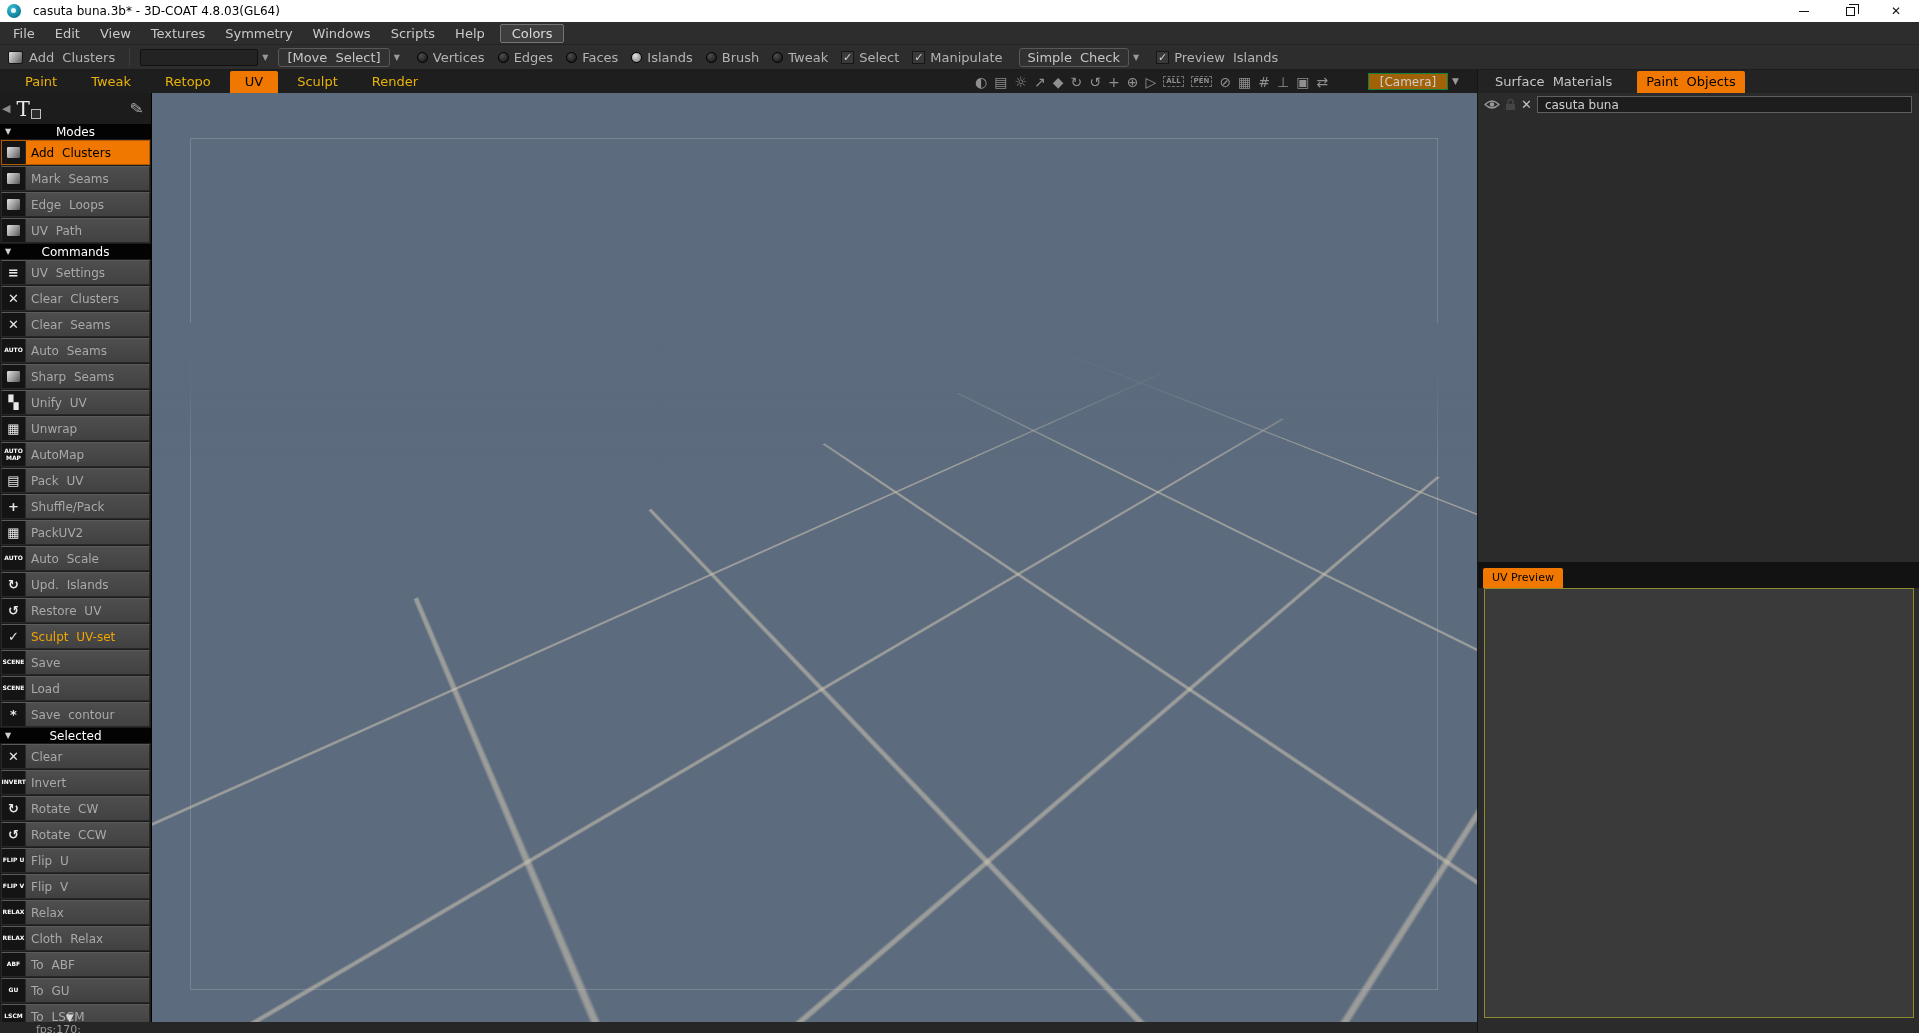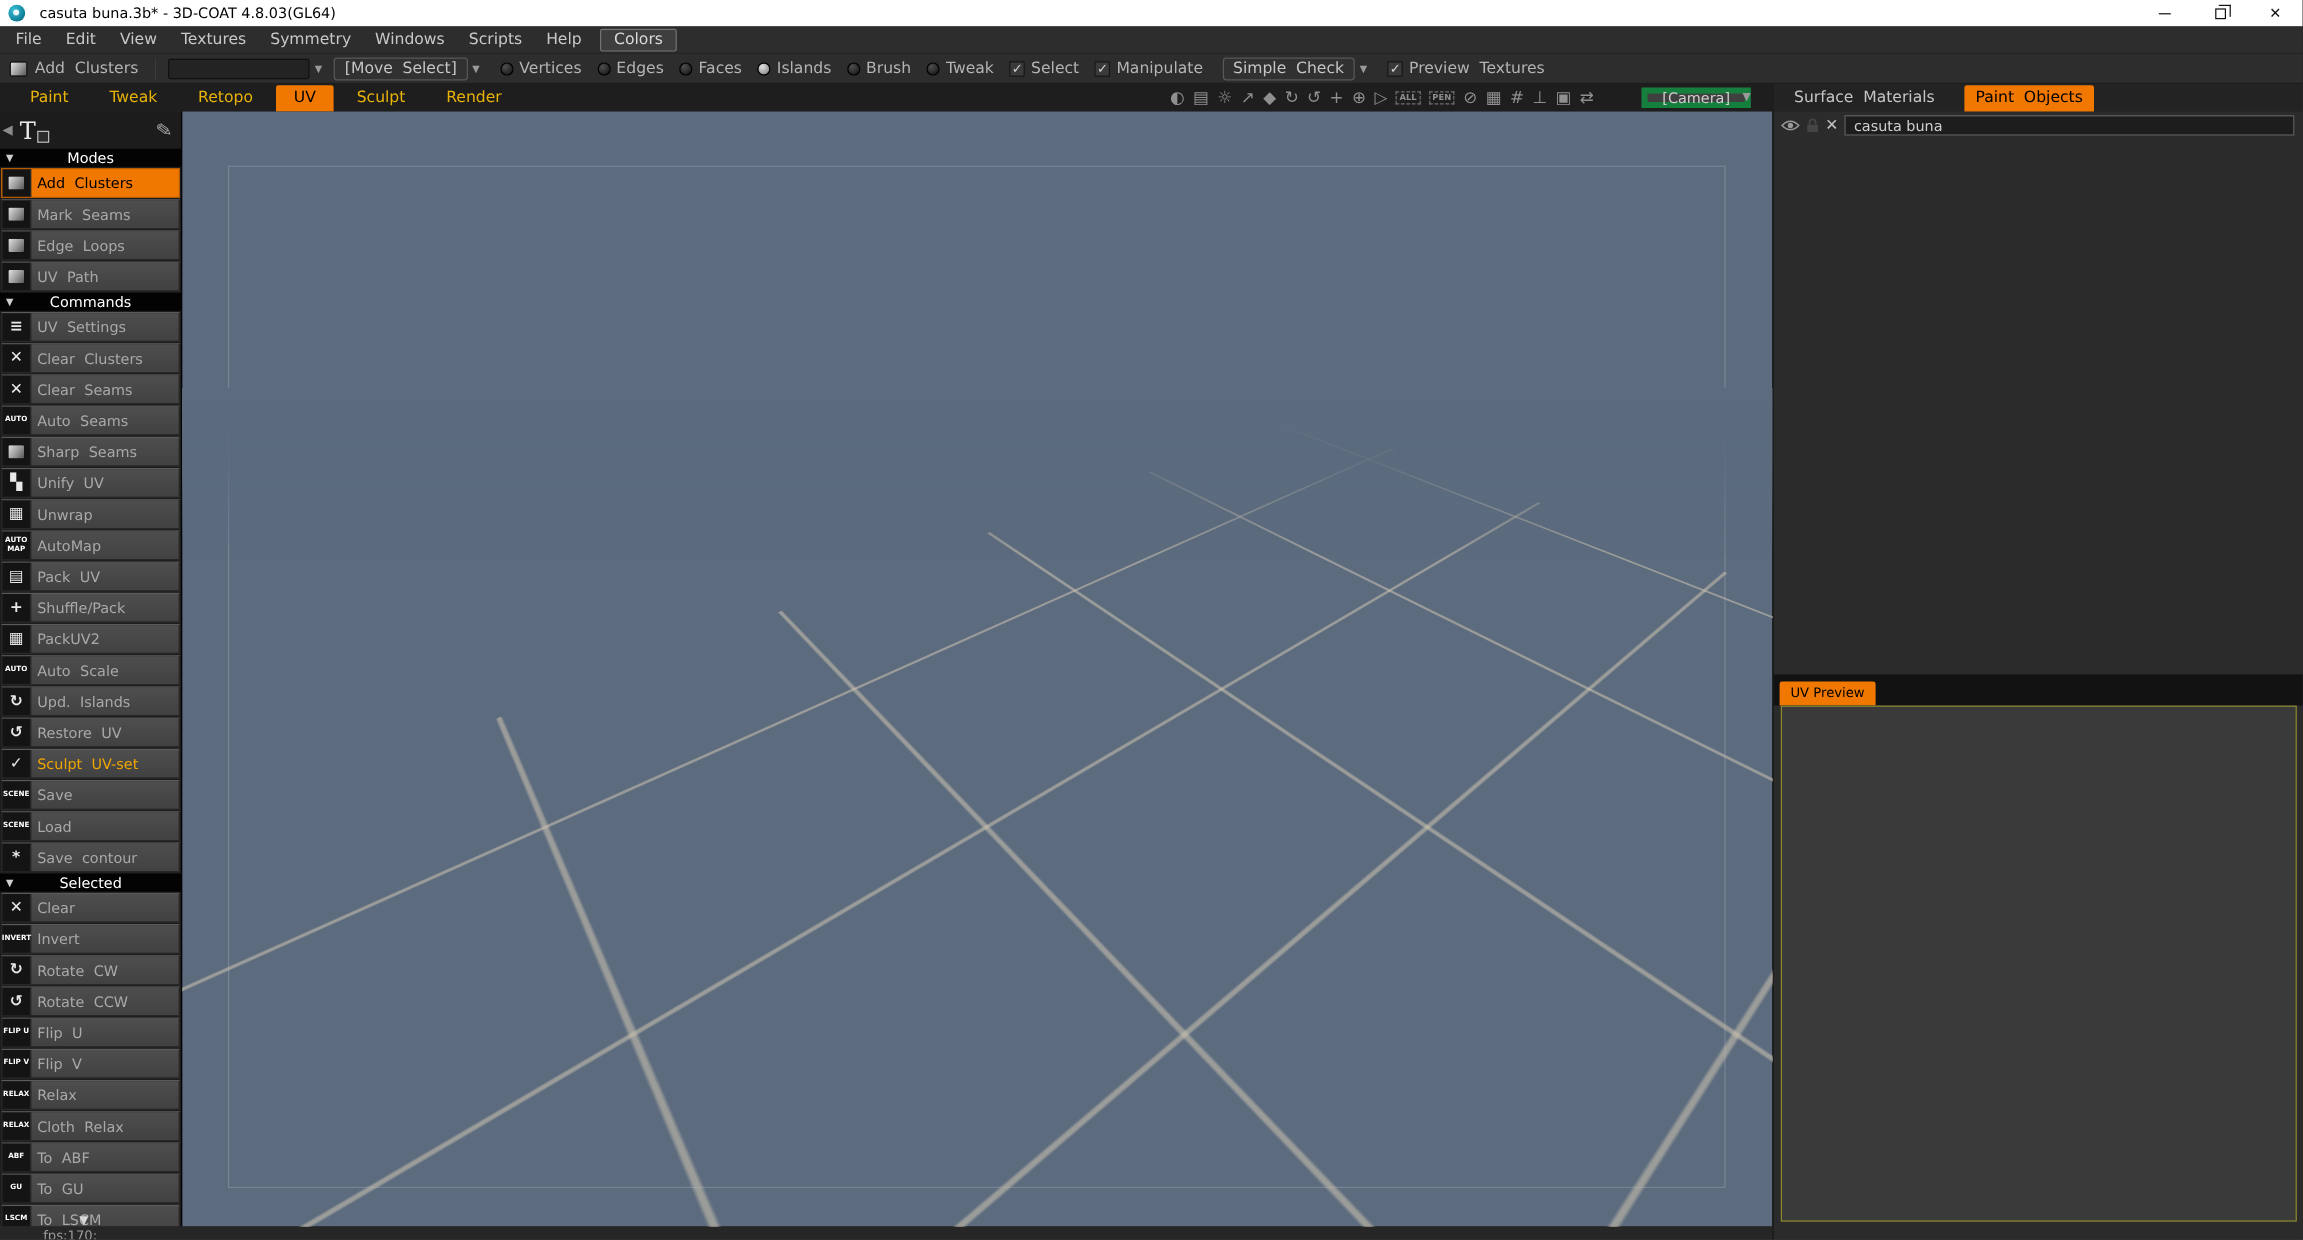--- a/index.html
+++ b/index.html
@@ -38,21 +38,21 @@
   #tb-modes,#tb-toggles{display:flex;align-items:center;}
 
   
   .roomsbar{position:absolute;left:0;top:70px;width:1477px;height:23px;background:#1e1e1e;}
   #room-tabs{position:absolute;left:10px;bottom:0;display:flex;align-items:flex-end;gap:4px;}
   .room-tab{padding:3px 15px 4px 15px;font-size:13px;color:#eab308;}
   .room-tab.active{background:#f07800;color:#000;border-radius:2px 2px 0 0;}
   #view-icons{position:absolute;left:975px;top:0;height:23px;display:flex;align-items:center;gap:7px;color:#8f8f8f;}
   .vicon{font-size:14px;line-height:1;}
   .vicon.vtext{font-size:7px;font-weight:bold;border:1px dashed #6f6f6f;padding:1px 2px;letter-spacing:0;}
-  .camera-dd{position:absolute;left:1368px;top:3px;width:91px;height:17px;background:#404040;border:5px solid #15803d;color:#cfcfcf;font-size:12px;display:flex;align-items:center;justify-content:center;}
+  .camera-dd{position:absolute;left:1368px;top:3px;width:80px;height:17px;background:#a16207;border:1px solid #15803d;color:#cfcfcf;font-size:12px;display:flex;align-items:center;justify-content:center;}
   .camera-arrow{position:absolute;left:1452px;top:6px;color:#9a9a9a;font-size:9px;}
 
   
   .sidebar{position:absolute;left:0;top:93px;width:152px;height:929px;background:#1c1c1c;border-right:1px solid #000;overflow:hidden;}
   .tools-row{height:31px;display:flex;align-items:center;color:#cfcfcf;padding:0 8px 0 2px;}
   .back-glyph{color:#8a8a8a;font-size:11px;}
   .text-tool{font-size:20px;color:#e9e9e9;margin-left:6px;position:relative;font-family:"DejaVu Serif",serif;}
   .text-tool::after{content:"";position:absolute;right:-11px;bottom:2px;width:8px;height:8px;border:1px solid #bdbdbd;background:#2c2c2c;}
   .brush-glyph{margin-left:auto;color:#a9a9a9;font-size:16px;transform:rotate(-8deg);}
   .sec-h{height:15px;background:#030303;color:#fff;font-size:12px;display:flex;align-items:center;justify-content:center;position:relative;margin-bottom:1px;}
@@ -168,21 +168,21 @@
         </span>
         <span class="tb-item">
           <span class="checkbox">✓</span>
           <span class="ws">Manipulate</span>
         </span>
       </span>
     <span class="btn-dd ws" style="margin-left:16px;">Simple Check</span>
     <span class="dd-arrow">▼</span>
     <span class="tb-item">
       <span class="checkbox">✓</span>
-      <span class="ws">Preview Textures</span>
+      <span class="ws">Preview Islands</span>
     </span>
   </div>
 
   <div class="roomsbar">
     <span id="room-tabs">
         <span class="room-tab ws">Paint</span>
         <span class="room-tab ws">Tweak</span>
         <span class="room-tab ws">Retopo</span>
         <span class="room-tab active ws">UV</span>
         <span class="room-tab ws">Sculpt</span>

